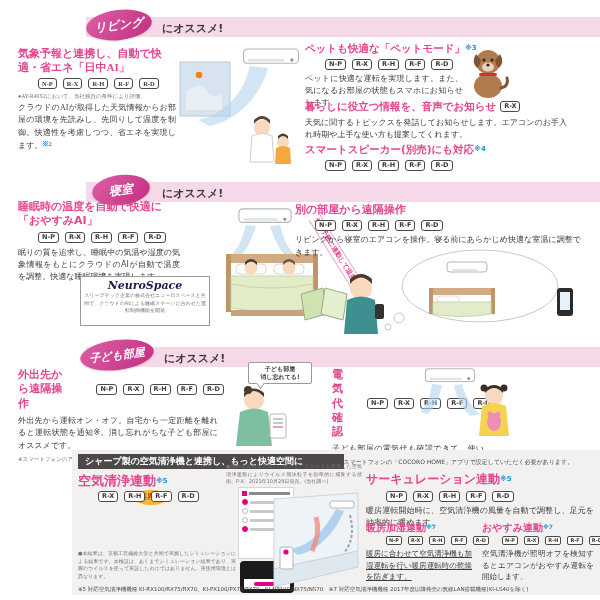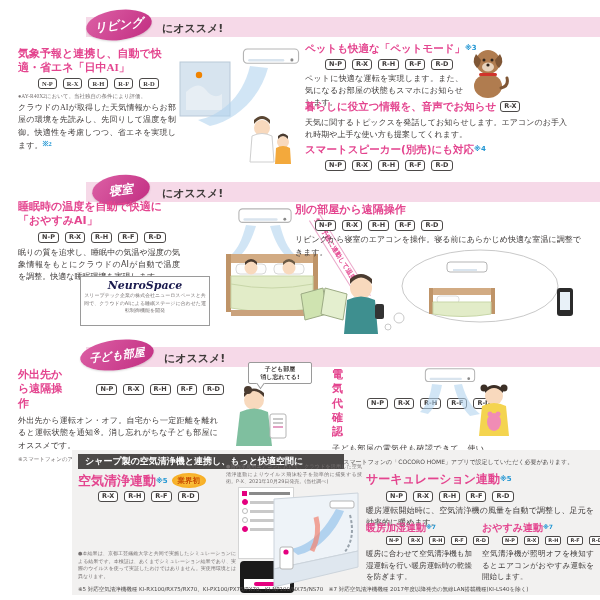--- a/index.html
+++ b/index.html
@@ -275,21 +275,21 @@
     <path d="M62,40 q12,-6 24,0 l3,30 l-30,0 Z" fill="#f4d44f"></path>
     <ellipse cx="74" cy="56" rx="7" ry="9" fill="#f08cb5"></ellipse>
     <circle cx="70" cy="48" r="2.5" fill="#f08cb5"></circle>
       <circle cx="78" cy="48" r="2.5" fill="#f08cb5"></circle>
   </svg>
 
   <div class="sec4" style="left:72px;top:450px;width:528px;height:145px;"></div>
   <div class="dark-bar" style="left:78px;top:454px;width:252px;height:15px;">シャープ製の空気清浄機と連携し、もっと快適空間に</div>
   <div class="abs note-txt" style="left:338px;top:457px;width:258px;font-size:6px;color:#4c4948;">●スマートフォンの「COCORO HOME」アプリで設定していただく必要があります。</div>
 
-  <div class="abs" style="left:78px;top:473px;display:flex;align-items:flex-start;">
+  <div class="abs" style="left:78px;top:473px;display:flex;align-items:flex-end;flex-direction:column;">
     <span class="h-pink" style="font-size:13px;"><span>空気清浄連動</span><span class="ref">※5</span></span>
     <span class="gyokai">業界初</span>
   </div>
   <div class="abs tiny-txt" style="left:226px;top:463px;width:136px;">●国内家庭用エアコンにおいて、クラウドを活用した空気清浄連動によりウイルス飛沫粒子を効率的に捕集する技術。P-X、2021年10月29日発売。(当社調べ)</div>
   <div class="abs tags" style="left:78px;top:491px;">
       <span class="tag">R-X</span>
       <span class="tag">R-H</span>
       <span class="tag">R-F</span>
       <span class="tag">R-D</span>
     </div>
@@ -347,21 +347,21 @@
 
   <div class="abs" style="left:366px;top:521px;width:106px;">
     <div class="h-pink" style="font-size:10px;"><span>暖房加湿連動</span><span class="ref" style="font-size:6px;">※7</span></div>
     <div class="tags sm" style="margin-top:2px;">
         <span class="tag">N-P</span>
         <span class="tag">R-X</span>
         <span class="tag">R-H</span>
         <span class="tag">R-F</span>
         <span class="tag">R-D</span>
       </div>
-    <div class="body-txt" style="margin-top:3px;font-size:7.5px;">暖房に合わせて空気清浄機も加湿運転を行い暖房運転時の乾燥を防ぎます。</div>
+    <div class="body-txt" style="margin-top:3px;font-size:7.5px;text-decoration:underline;">暖房に合わせて空気清浄機も加湿運転を行い暖房運転時の乾燥を防ぎます。</div>
   </div>
 
   <div class="abs" style="left:482px;top:521px;width:112px;">
     <div class="h-pink" style="font-size:10px;"><span>おやすみ連動</span><span class="ref" style="font-size:6px;">※7</span></div>
     <div class="tags sm" style="margin-top:2px;">
         <span class="tag">N-P</span>
         <span class="tag">R-X</span>
         <span class="tag">R-H</span>
         <span class="tag">R-F</span>
         <span class="tag">R-D</span>

